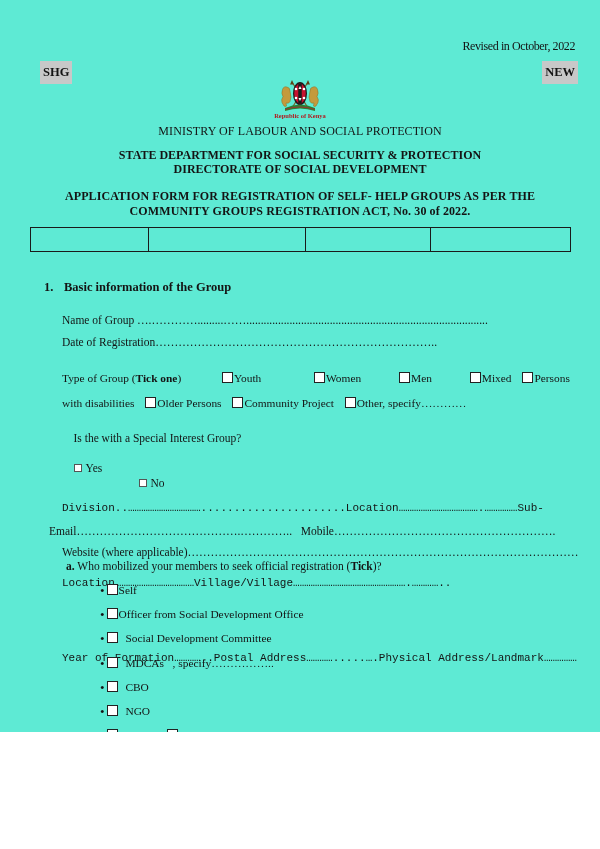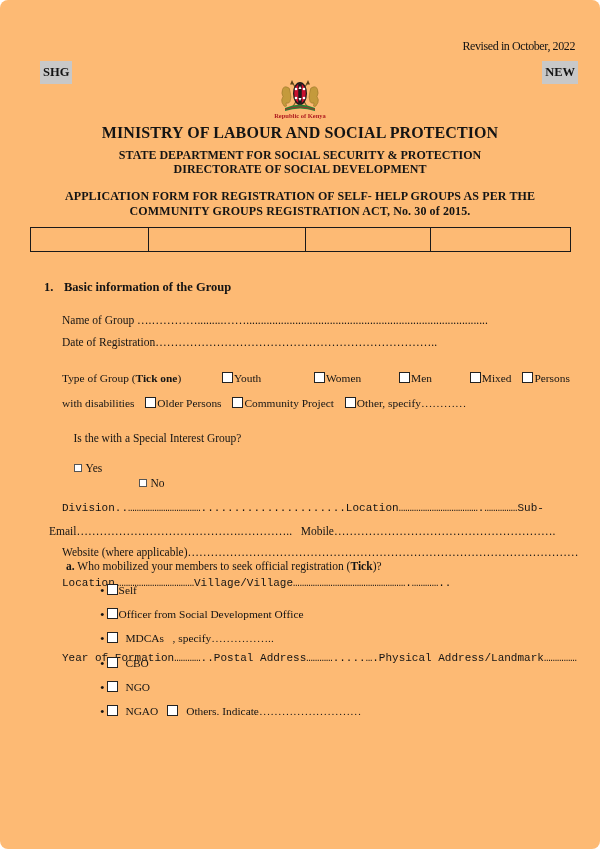--- a/index.html
+++ b/index.html
@@ -1,27 +1,26 @@
 <!DOCTYPE html>
 <html><head>
 <meta charset="utf-8">
 <style>
   html,body{margin:0;padding:0;background:#ffffff;}
   .page{
-    position:relative;width:600px;height:849px;background:#fdba74;
+    position:relative;width:600px;height:732px;background:#5eead4;
     font-family:"Liberation Serif","DejaVu Serif",serif;color:#141414;
     overflow:hidden;
-    border-radius:8px;
   }
   .abs{position:absolute;}
   .b{font-weight:700;}
   .center{text-align:center;width:100%;}
   .badge{background:#c8c8c8;font-weight:700;font-size:12.5px;padding:4px 3px;line-height:15px;}
   .revised{font-size:12px;letter-spacing:-0.4px;}
-  .h-min{font-size:16px;font-weight:700;letter-spacing:0.1px;}
+  .h-min{font-size:12px;font-weight:400;letter-spacing:0.1px;}
   .h-dep{font-size:12px;font-weight:700;}
   .h-form{font-size:12px;font-weight:700;letter-spacing:0.1px;}
   .caption{font-size:6.5px;font-weight:700;color:#b01c20;}
   .body-line{font-size:11.5px;white-space:pre-wrap;line-height:15px;}
   .wrapblock{font-size:11.4px;line-height:25px;}
   .addrblock{font-size:11px;line-height:25px;white-space:pre-wrap;font-family:Liberation Mono, monospace;}
   table.loc{border-collapse:collapse;width:540px;table-layout:fixed;}
   table.loc td,table.loc th{border:1.4px solid #1a1a1a;font-size:11.6px;text-align:left;
     padding:1px 0 1px 8px;vertical-align:top;}
   table.loc th{font-weight:700;height:15px;}
@@ -76,21 +75,21 @@
       <path d="M18,56 Q48,42 78,56 L78,62 Q48,52 18,62 Z" fill="#2e7d32"></path>
       <path d="M18,58.5 Q48,47 78,58.5 L78,60 Q48,49 18,60 Z" fill="#c8102e" opacity="0.85"></path>
     </svg>
   </div>
   <div class="abs center caption" style="top:112px;left:0;">Republic of Kenya</div>
 
   <div class="abs center h-min" style="top:124px;left:0;">MINISTRY OF LABOUR AND SOCIAL PROTECTION</div>
   <div class="abs center h-dep" style="top:148px;left:0;">STATE DEPARTMENT FOR SOCIAL SECURITY &amp; PROTECTION</div>
   <div class="abs center h-dep" style="top:162px;left:0;">DIRECTORATE OF SOCIAL DEVELOPMENT</div>
   <div class="abs center h-form" style="top:189px;left:0;">APPLICATION FORM FOR REGISTRATION OF SELF- HELP GROUPS AS PER THE</div>
-  <div class="abs center h-form" style="top:204px;left:0;">COMMUNITY GROUPS REGISTRATION ACT, No. 30 of 2015.</div>
+  <div class="abs center h-form" style="top:204px;left:0;">COMMUNITY GROUPS REGISTRATION ACT, No. 30 of 2022.</div>
 
   <table class="loc abs" style="top:227px;left:30px;">
     <colgroup>
         <col style="width:118px">
         <col style="width:157px">
         <col style="width:125px">
         <col style="width:140px">
       </colgroup>
     <tbody>
     <tr>
@@ -138,19 +137,20 @@
   <div class="abs body-line" style="top:524px;left:49px;width:528px;">Email…………………………………….…………..   Mobile………………………………………………….</div>
   <div class="abs body-line" style="top:545px;left:62px;width:530px;">Website (where applicable)…………………………………………………………………………………………</div>
 
   <div class="abs qa" style="top:560px;left:66px;">
     <span class="b">a.</span><span> Who mobilized your members to seek official registration (</span><span class="b">Tick</span><span>)?</span>
   </div>
 
   <div class="abs mobrows" style="top:578px;left:100px;width:440px;">
     <div class="mobrow"><span class="bullet">•</span><span class="cb"></span><span>Self</span></div>
     <div class="mobrow"><span class="bullet">•</span><span class="cb"></span><span>Officer from Social Development Office</span></div>
+    <div class="mobrow"><span class="bullet">•</span><span class="cb cb-sp"></span><span> Social Development Committee</span></div>
     <div class="mobrow"><span class="bullet">•</span><span class="cb cb-sp"></span><span> MDCAs   , specify……………..</span></div>
     <div class="mobrow"><span class="bullet">•</span><span class="cb cb-sp"></span><span> CBO</span></div>
     <div class="mobrow"><span class="bullet">•</span><span class="cb cb-sp"></span><span> NGO</span></div>
     <div class="mobrow"><span class="bullet">•</span><span class="cb cb-sp"></span><span> NGAO</span><span class="cb cb-sp cb2-gap"></span><span> Others. Indicate………………………</span></div>
   </div>
 
 </div>
 
 </body></html>

